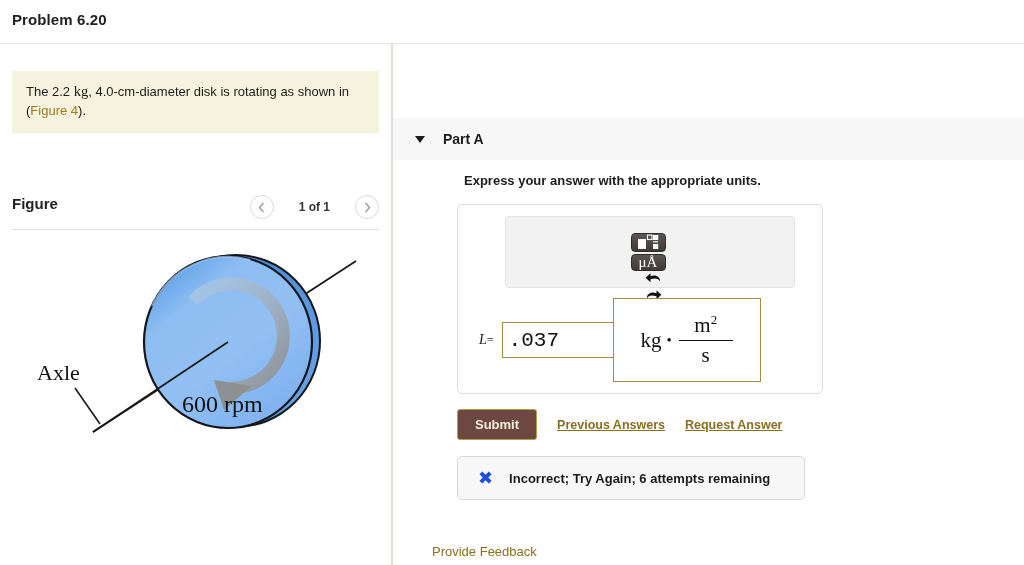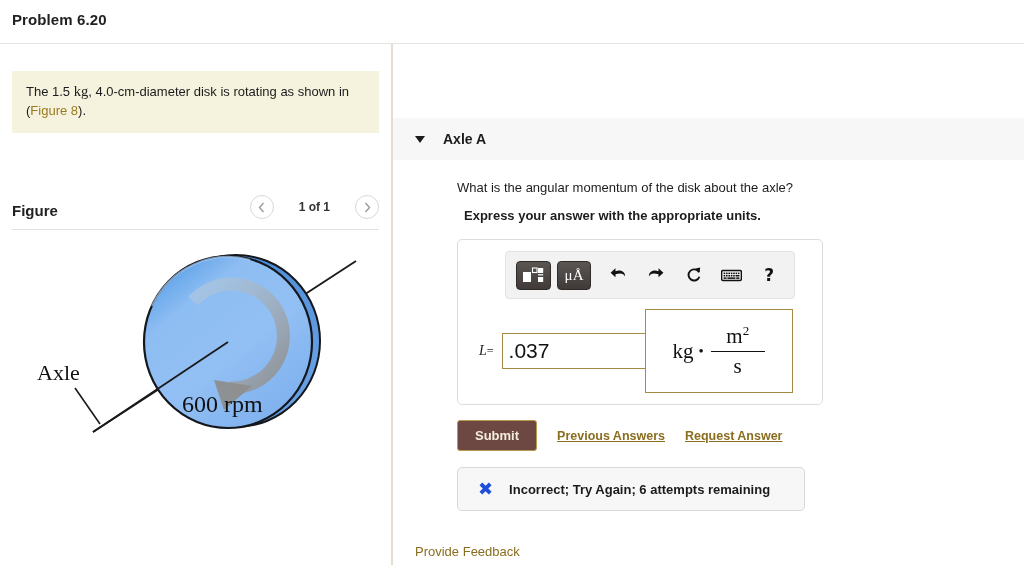--- a/index.html
+++ b/index.html
@@ -64,21 +64,21 @@
   }
   .figure-link {
     color: #9c7a21;
     text-decoration: none;
   }
 
   
   .figure-head {
     margin: 62px 12px 0 12px;
     display: flex;
-    align-items: flex-end;
+    align-items: flex-start;
     justify-content: space-between;
     padding-bottom: 10px;
     border-bottom: 1px solid #e0e0e0;
   }
   .figure-title {
     font-size: 15px;
     font-weight: bold;
     color: #222;
   }
   .figure-pager {
@@ -165,23 +165,24 @@
     background: #fff;
     padding: 9px 9px 11px 9px;
   }
   .toolbar {
     background: #f2f2f2;
     border: 1px solid #e2e2e2;
     border-radius: 4px;
     height: 38px;
     display: flex;
     align-items: center;
-    padding: 4px 10px;
+    padding: 16px 10px;
     gap: 2px;
     margin: 2px 18px 0 38px;
+    flex-direction: column;
   }
   .tb-btn {
     width: 33px;
     height: 27px;
     border-radius: 4px;
     background: linear-gradient(180deg,#5c5653 0%,#3f3a38 100%);
     display: flex;
     align-items: center;
     justify-content: center;
     cursor: pointer;
@@ -220,26 +221,26 @@
   }
   .var-label {
     font-family: "Liberation Serif", serif;
     font-style: italic;
     font-size: 14px;
     margin-right: 8px;
     white-space: nowrap;
   }
   .var-label .eq { font-style: normal; font-size: 12px; }
   .answer-input {
-    width: 144px;
+    width: 112px;
     height: 36px;
     border: 1px solid #a58b42;
     background: #fff;
     box-sizing: border-box;
-    font-family: Liberation Sans, sans-serif;
+    font-family: Liberation Mono, monospace;
     font-size: 21px;
     padding: 0 6px;
     color: #111;
     outline: none;
   }
   .units-box {
     border: 1px solid #a58b42;
     box-sizing: border-box;
     height: 84px;
     width: 148px;
@@ -317,41 +318,41 @@
     font-family: "DejaVu Sans", sans-serif;
   }
   .feedback-text {
     font-size: 13px;
     font-weight: bold;
     color: #1b1b1b;
   }
 
   .provide-feedback {
     position: absolute;
-    left: 22px;
+    left: 39px;
     bottom: 6px;
     color: #8a6d1f;
     font-size: 13px;
     cursor: pointer;
   }
 </style>
 </head>
 <body>
 
 <div class="page-header">
   <span class="page-title">Problem 6.20</span>
 </div>
 
 <div class="body-wrap">
 
   <div class="left-col">
 
     <div class="statement-box">
       <div class="statement-text">
-        <span>The 1.5 </span><span class="unit-serif">kg</span><span>, 4.0-cm-diameter disk is rotating as shown in (</span><a class="figure-link" href="#">Figure 8</a><span>).</span>
+        <span>The 2.2 </span><span class="unit-serif">kg</span><span>, 4.0-cm-diameter disk is rotating as shown in (</span><a class="figure-link" href="#">Figure 4</a><span>).</span>
       </div>
     </div>
 
     <div class="figure-head">
       <span class="figure-title">Figure</span>
       <div class="figure-pager">
         <div class="pager-btn">
           <svg width="7" height="11" viewBox="0 0 7 11">
             <polyline points="5.5,1 1.5,5.5 5.5,10" fill="none" stroke="#9a9a9a" stroke-width="1.4"></polyline>
           </svg>
@@ -402,25 +403,24 @@
 
         <text x="182" y="176" font-family="Liberation Serif, serif" font-size="24" fill="#111">600 rpm</text>
       </svg>
     </div>
   </div>
 
   <div class="right-col">
 
     <div class="part-header">
       <span class="caret"></span>
-      <span class="part-label">Axle A</span>
+      <span class="part-label">Part A</span>
     </div>
 
     <div class="part-body">
-      <div class="question-text">What is the angular momentum of the disk about the axle?</div>
       <div class="question-instruction">Express your answer with the appropriate units.</div>
 
       <div class="answer-shell">
 
         <div class="toolbar">
           <div class="tb-btn">
             <svg width="22" height="17" viewBox="0 0 22 17">
               <rect x="1" y="5" width="8" height="10" fill="#ffffff"></rect>
               <rect x="10.5" y="1" width="4.5" height="4.5" fill="none" stroke="#ffffff" stroke-width="1.1"></rect>
               <rect x="16" y="1" width="5.2" height="5" fill="#ffffff"></rect>

